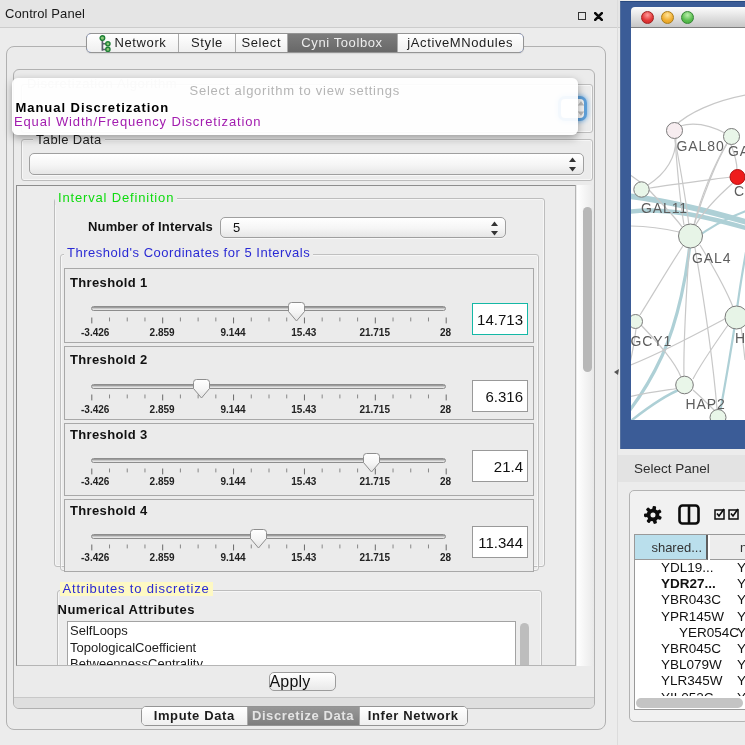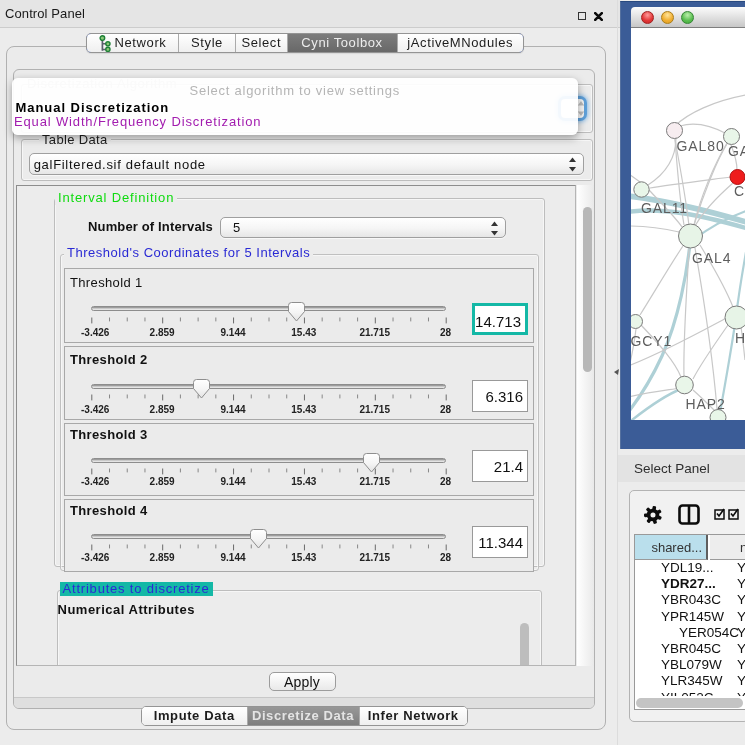--- a/index.html
+++ b/index.html
@@ -45,23 +45,22 @@
 </div>
 
 <div class="gbox" style="left:21px;top:84px;width:572px;height:49px;"></div>
 <div class="abs" style="left:558px;top:96px;width:29px;height:25px;border:3px solid #5e9fd8;border-radius:7px;background:#f4f4f4;box-shadow:0 0 4px 1px #8abbe6;z-index:2;"></div>
 <svg class="abs" style="left:576px;top:100px;z-index:3;" width="10" height="17" viewBox="0 0 10 17">
     <path d="M5,1 L8.2,5.4 L1.8,5.4 Z" fill="#b9b9b9"></path>
     <path d="M5,16 L8.2,11.6 L1.8,11.6 Z" fill="#b9b9b9"></path>
   </svg>
 
 <div class="gbox" style="left:21px;top:139px;width:572px;height:42px;"></div>
-<div class="grouptitle" style="left:39px;top:132.5px;color:#222;letter-spacing:0.35px;">Table Data</div>
+<div class="grouptitle" style="left:33px;top:132.5px;color:#222;letter-spacing:0.35px;">Table Data</div>
 <div class="combo abs" style="left:28.5px;top:153px;width:555.5px;height:21.5px;z-index:2;">
-  <div style="position:absolute;left:4.2px;top:0;height:21.5px;line-height:21px;font-size:13px;letter-spacing:0.7px;color:#111;">galFiltered.sif default node</div>
   <svg style="position:absolute;right:6px;top:3px;" width="9" height="15" viewBox="0 0 9 15">
       <path d="M4.5,0.5 L8,5 L1,5 Z" fill="#333"></path>
       <path d="M4.5,14.5 L8,10 L1,10 Z" fill="#333"></path>
     </svg>
 </div>
 
 <div class="abs" id="viewport" style="left:15.5px;top:184.5px;width:560.5px;height:481.5px;border:1px solid;border-color:#8d8d8d #b5b5b5 #b5b5b5 #8d8d8d;background:#ececec;overflow:hidden;">
 
   <div class="gbox" style="left:37.5px;top:12px;width:491px;height:369.5px;"></div>
   <div class="grouptitle" style="left:38.5px;top:5px;color:#0fdb0f;background:#ececec;letter-spacing:0.83px;">Interval Definition</div>
@@ -71,21 +70,21 @@
     <svg style="position:absolute;right:6px;top:3px;" width="9" height="15" viewBox="0 0 9 15">
         <path d="M4.5,0.5 L8,5 L1,5 Z" fill="#333"></path>
         <path d="M4.5,14.5 L8,10 L1,10 Z" fill="#333"></path>
       </svg>
   </div>
 
   <div class="gbox" style="left:43.5px;top:68.5px;width:479px;height:317px;border-color:#c0c0c0;"></div>
   <div class="grouptitle" style="left:47.5px;top:60.5px;color:#2a2ad4;background:#ececec;letter-spacing:0.52px;">Threshold's Coordinates for 5 Intervals</div>
 
   <div class="abs" style="left:47px;top:82.5px;width:470.5px;height:75.0px;border:1px solid #a8a8a8;background:#ebebeb;">
-    <div style="position:absolute;left:5.5px;top:5.5px;font-size:13px;font-weight:normal;color:#111;letter-spacing:0.35px;">Threshold 1</div>
+    <div style="position:absolute;left:5.5px;top:5.5px;font-size:13px;font-weight:bold;color:#111;letter-spacing:0.35px;">Threshold 1</div>
     <div style="position:absolute;left:26.7px;top:37.3px;width:354.4px;height:4.8px;border-radius:2.5px;background:linear-gradient(#878787,#c9c9c9 50%,#f2f2f2);border:1px solid #8d8d8d;"></div>
     <svg style="position:absolute;left:26.7px;top:47.5px;" width="356" height="8" viewBox="0 0 356 8">
       <line x1="0.80" y1="0.5" x2="0.80" y2="6.4" stroke="#6a6a6a" stroke-width="1"></line>
         <line x1="18.52" y1="0.5" x2="18.52" y2="4.4" stroke="#878787" stroke-width="1"></line>
         <line x1="36.24" y1="0.5" x2="36.24" y2="4.4" stroke="#878787" stroke-width="1"></line>
         <line x1="53.96" y1="0.5" x2="53.96" y2="4.4" stroke="#878787" stroke-width="1"></line>
         <line x1="71.68" y1="0.5" x2="71.68" y2="6.4" stroke="#6a6a6a" stroke-width="1"></line>
         <line x1="89.40" y1="0.5" x2="89.40" y2="4.4" stroke="#878787" stroke-width="1"></line>
         <line x1="107.12" y1="0.5" x2="107.12" y2="4.4" stroke="#878787" stroke-width="1"></line>
         <line x1="124.84" y1="0.5" x2="124.84" y2="4.4" stroke="#878787" stroke-width="1"></line>
@@ -112,21 +111,21 @@
     <svg style="position:absolute;left:223.5px;top:32.5px;" width="17" height="20" viewBox="0 0 17 20">
       <path d="M3.5,0.5 L13.5,0.5 Q16.5,0.5 16.5,3.5 L16.5,9.5 L8.5,19 L0.5,9.5 L0.5,3.5 Q0.5,0.5 3.5,0.5 Z" fill="url(#tg82)" stroke="#8e8e8e" stroke-width="1"></path>
       <defs>
           <linearGradient id="tg82" x1="0" y1="0" x2="0" y2="1">
             <stop offset="0" stop-color="#ffffff"></stop>
             <stop offset="0.55" stop-color="#f4f4f4"></stop>
             <stop offset="1" stop-color="#e2e2e2"></stop>
           </linearGradient>
         </defs>
     </svg>
-    <div style="position:absolute;left:407.5px;top:33.5px;width:56px;height:32px;background:#fff;border:3px solid #14b8a6;font-size:15px;color:#111;text-align:right;line-height:31px;padding-right:4px;">14.713</div>
+    <div style="position:absolute;left:407.5px;top:33.5px;width:56px;height:32px;background:#fff;border:1px solid #14b8a6;font-size:15px;color:#111;text-align:right;line-height:31px;padding-right:4px;">14.713</div>
   </div>
   <div class="abs" style="left:47px;top:160.0px;width:470.5px;height:74.5px;border:1px solid #a8a8a8;background:#ebebeb;">
     <div style="position:absolute;left:5.5px;top:5.5px;font-size:13px;font-weight:bold;color:#111;letter-spacing:0.35px;">Threshold 2</div>
     <div style="position:absolute;left:26.7px;top:37.3px;width:354.4px;height:4.8px;border-radius:2.5px;background:linear-gradient(#878787,#c9c9c9 50%,#f2f2f2);border:1px solid #8d8d8d;"></div>
     <svg style="position:absolute;left:26.7px;top:47.5px;" width="356" height="8" viewBox="0 0 356 8">
       <line x1="0.80" y1="0.5" x2="0.80" y2="6.4" stroke="#6a6a6a" stroke-width="1"></line>
         <line x1="18.52" y1="0.5" x2="18.52" y2="4.4" stroke="#878787" stroke-width="1"></line>
         <line x1="36.24" y1="0.5" x2="36.24" y2="4.4" stroke="#878787" stroke-width="1"></line>
         <line x1="53.96" y1="0.5" x2="53.96" y2="4.4" stroke="#878787" stroke-width="1"></line>
         <line x1="71.68" y1="0.5" x2="71.68" y2="6.4" stroke="#6a6a6a" stroke-width="1"></line>
@@ -248,29 +247,34 @@
             <stop offset="0" stop-color="#ffffff"></stop>
             <stop offset="0.55" stop-color="#f4f4f4"></stop>
             <stop offset="1" stop-color="#e2e2e2"></stop>
           </linearGradient>
         </defs>
     </svg>
     <div style="position:absolute;left:407.5px;top:26px;width:56px;height:32px;background:#fff;border:1px solid #999;font-size:15px;color:#111;text-align:right;line-height:31px;padding-right:4px;">11.344</div>
   </div>
 
   <div class="gbox" style="left:40px;top:404.5px;width:485.5px;height:90px;"></div>
-  <div class="grouptitle" style="left:43px;top:396.5px;color:#2a2ad4;background:#14b8a6;letter-spacing:0.8px;">Attributes to discretize</div>
+  <div class="grouptitle" style="left:43px;top:396.5px;color:#2a2ad4;background:#fef9c3;letter-spacing:0.8px;">Attributes to discretize</div>
   <div class="abs" style="left:41px;top:416px;font-size:13px;font-weight:bold;color:#111;letter-spacing:0.5px;">Numerical Attributes</div>
+  <div class="abs" style="left:50.5px;top:435.5px;width:449px;height:60px;background:#fff;border:1px solid #a3a3a3;font-size:13px;color:#1c1c1c;">
+    <div style="padding-left:2px;height:16.5px;line-height:17px;">SelfLoops</div>
+    <div style="padding-left:2px;height:16.5px;line-height:17px;">TopologicalCoefficient</div>
+    <div style="padding-left:2px;height:16.5px;line-height:17px;">BetweennessCentrality</div>
+  </div>
   <div class="abs" style="left:503px;top:437px;width:9px;height:60px;border-radius:4.5px;background:#bdbdbd;"></div>
 </div>
 
 <div class="abs" style="left:577px;top:185px;width:17px;height:481px;background:linear-gradient(to right,#ffffff,#e9e9e9);"></div>
 <div class="abs" style="left:582.5px;top:207px;width:9.5px;height:165px;border-radius:5px;background:#b7b7b7;"></div>
 
-<div class="abs" style="left:268.5px;top:671.5px;width:67px;height:19px;border:1px solid #9c9c9c;border-radius:5px;background:linear-gradient(#ffffff,#e9e9e9);text-align:center;line-height:18px;font-size:14px;font-weight:400;letter-spacing:0.2px;color:#111;z-index:5;">Apply</div>
+<div class="abs" style="left:268.5px;top:671.5px;width:67px;height:19px;border:1px solid #9c9c9c;border-radius:5px;background:linear-gradient(#ffffff,#e9e9e9);text-align:left;line-height:18px;font-size:16px;font-weight:400;letter-spacing:0.2px;color:#111;z-index:5;">Apply</div>
 
 <div class="abs" style="left:141px;top:705.5px;width:327px;height:20.5px;border:1px solid #949494;border-radius:5px;display:flex;overflow:hidden;z-index:10;font-size:13px;font-weight:600;letter-spacing:0.2px;background:#fff;">
   <div class="seg" style="width:105.5px;border-right:1px solid #ababab;">Impute Data</div>
   <div class="seg dark" style="width:112px;border-right:1px solid #ababab;background:linear-gradient(#989898,#7e7e7e);color:#e4e4e4;">Discretize Data</div>
   <div class="seg" style="flex:1;">Infer Network</div>
 </div>
 
 <div class="abs" style="left:27px;top:76px;font-size:13px;letter-spacing:0.6px;color:#b2b2b2;z-index:4;">Discretization Algorithm</div>
 
 <div class="abs" style="left:12px;top:77.5px;width:565.5px;height:57.5px;border-radius:6px;background:rgba(255,255,255,0.93);box-shadow:0 3px 8px rgba(0,0,0,0.35);z-index:50;">

